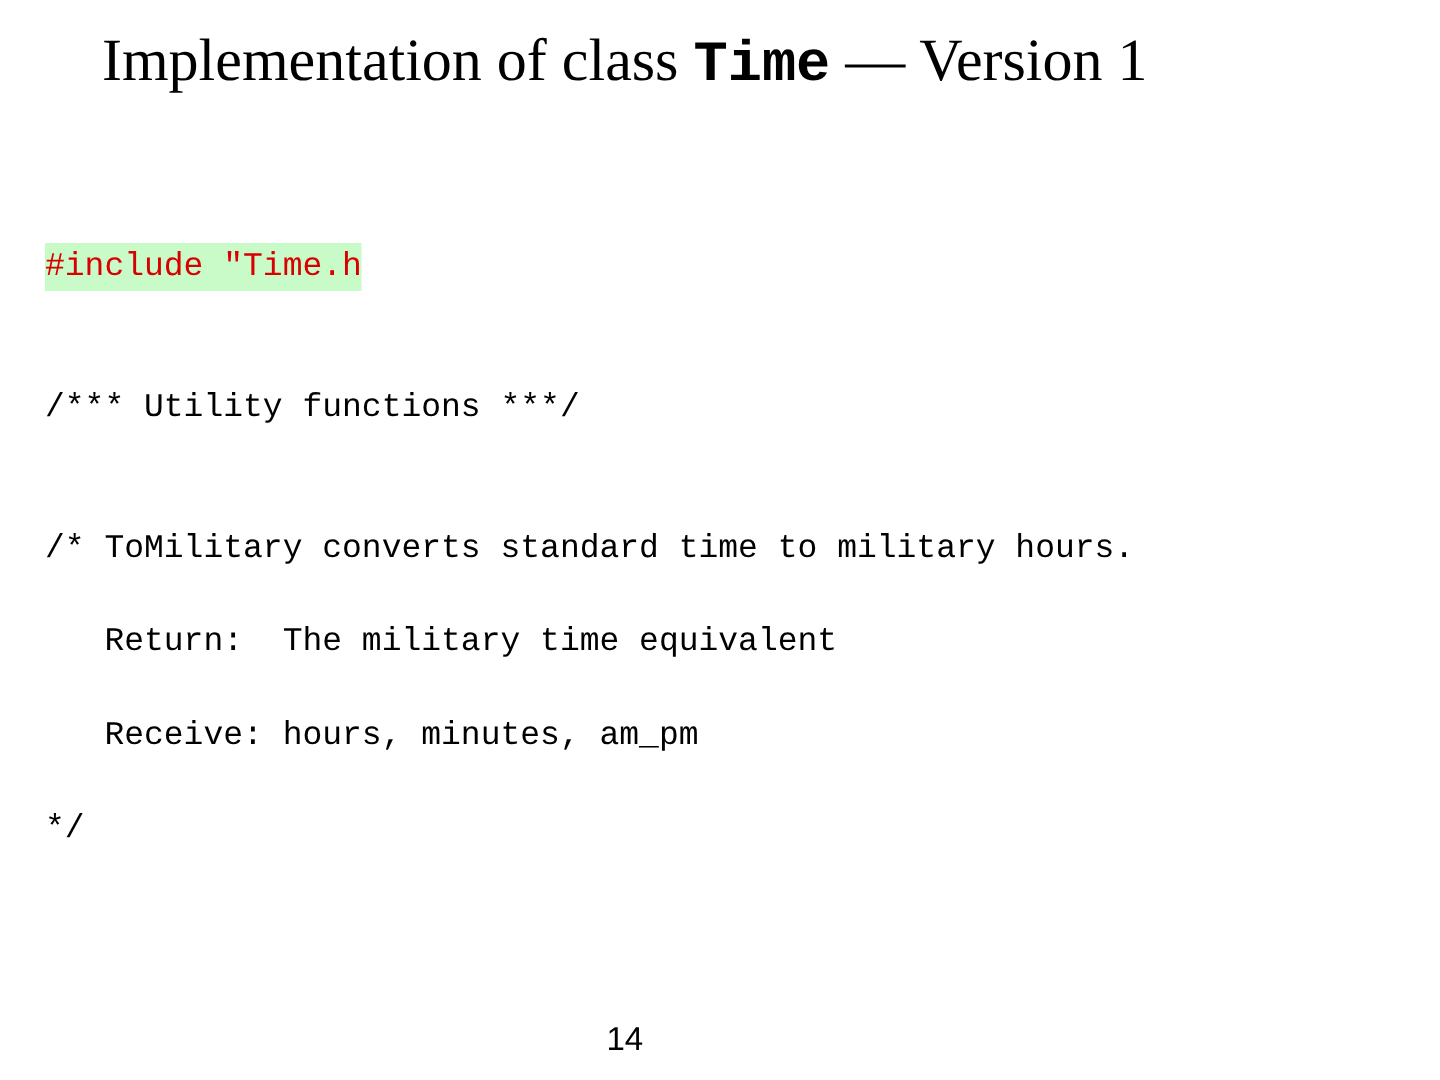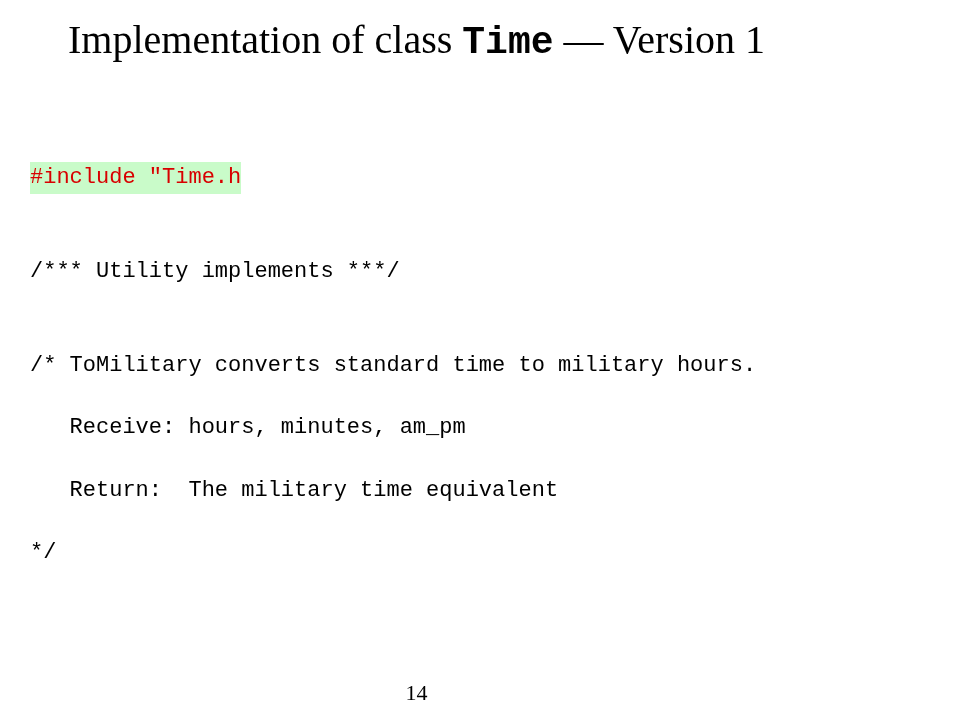--- a/index.html
+++ b/index.html
@@ -49,42 +49,42 @@
     color: #d80000;
     display: inline-block;
     padding-right: 0;
   }
   .page-num {
     position: absolute;
     bottom: 14px;
     left: 0;
     right: 0;
     text-align: center;
-    font-family: Liberation Serif, serif;
+    font-family: Liberation Sans, sans-serif;
     font-size: 22px;
   }
 </style>
 </head>
 <body>
 
 <div class="slide">
 
   <div class="title">
     <span>Implementation of class </span><span class="mono">Time</span><span> — Version 1</span>
   </div>
 
   <div class="code-area">
 <span class="code-line"></span>
 <span class="code-line"><span class="hl">#include "Time.h</span></span>
 <span class="code-line"></span>
-<span class="code-line">/*** Utility implements ***/</span>
+<span class="code-line">/*** Utility functions ***/</span>
 <span class="code-line"></span>
 <span class="code-line">/* ToMilitary converts standard time to military hours.</span>
+<span class="code-line">   Return:  The military time equivalent</span>
 <span class="code-line">   Receive: hours, minutes, am_pm</span>
-<span class="code-line">   Return:  The military time equivalent</span>
 <span class="code-line">*/</span>
 <span class="code-line"></span>
 
 
 
 
 
 
   </div>
 

